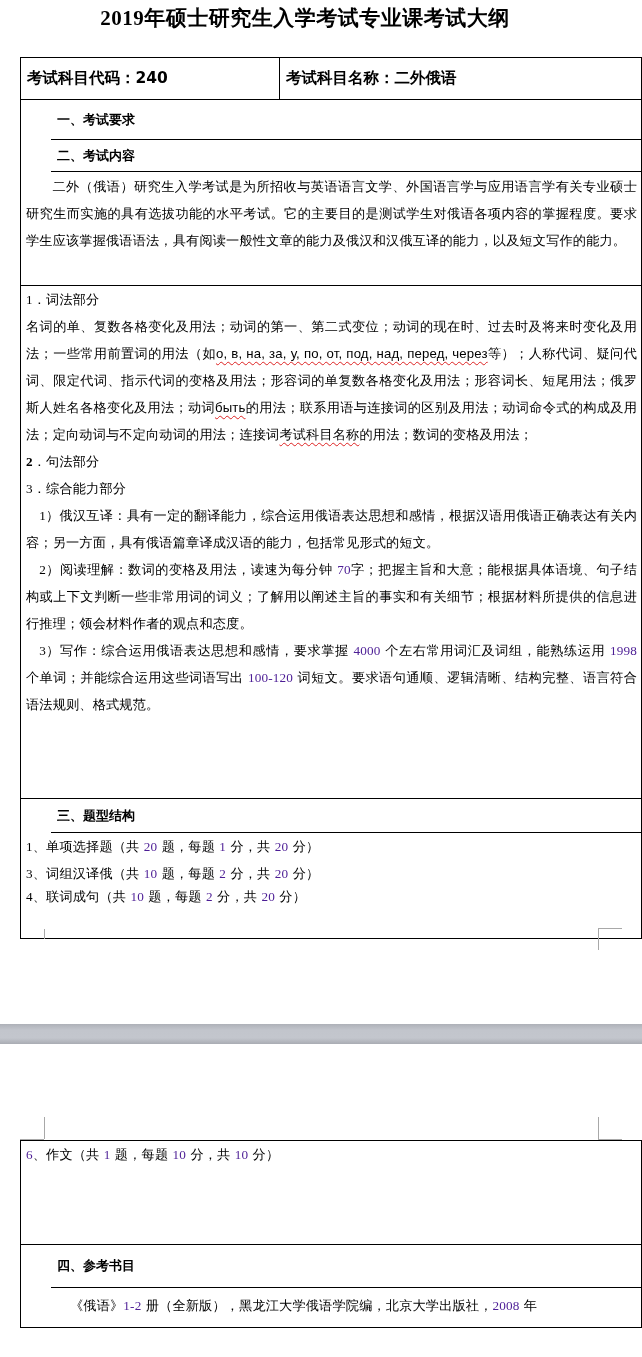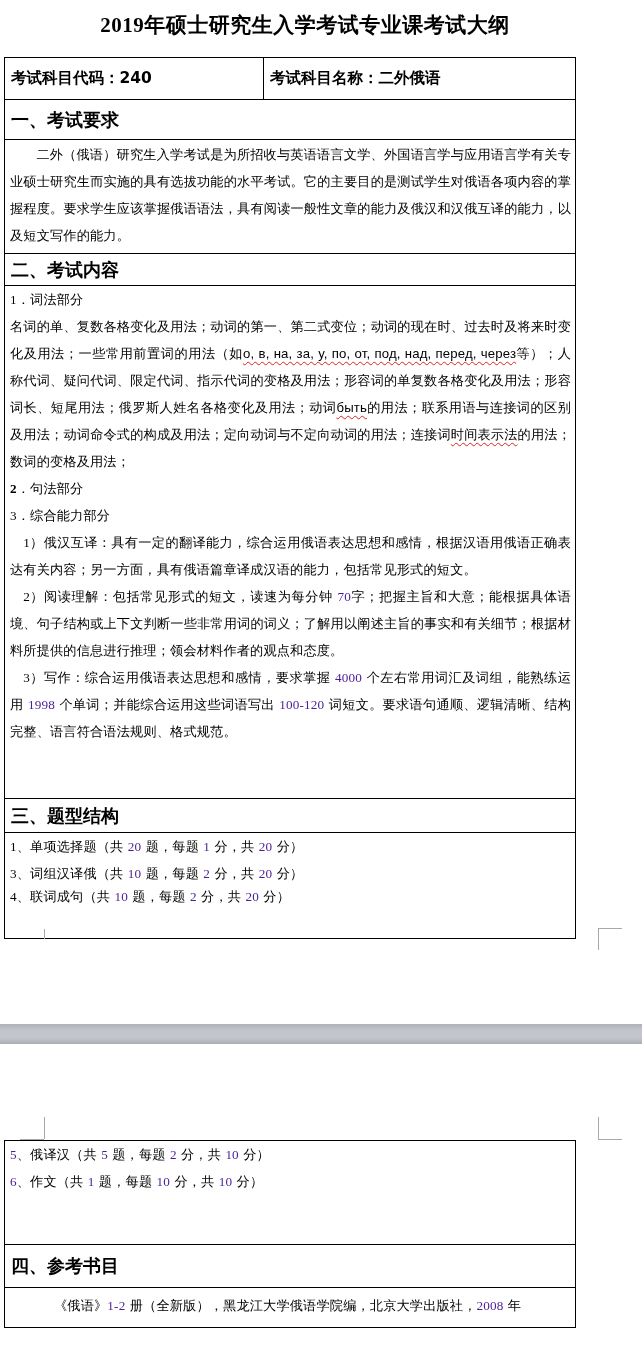--- a/index.html
+++ b/index.html
@@ -1,25 +1,25 @@
 <!DOCTYPE html>
 <html><head>
 <meta charset="utf-8">
 <style>
   html, body { margin:0; padding:0; background:#ffffff; }
   body { width:642px; height:1357px; position:relative; overflow:hidden;
          font-family:"DejaVu Serif", "Liberation Serif", serif; color:#000; }
   .title { position:absolute; top:4px; left:0; width:610px; text-align:center;
            font-family:"Liberation Serif","DejaVu Serif",serif; font-weight:bold;
-           font-size:21px; line-height:28px; letter-spacing:0.5px;margin-top:7px; }
-  .tbl { position:absolute; left:4px; width:572px; border:1.5px solid #000; box-sizing:border-box; }
+           font-size:21px; line-height:28px; letter-spacing:0.5px; }
+  .tbl { position:absolute; left:20px; width:622px; border:1.5px solid #000; box-sizing:border-box; }
   .row { border-bottom:1.5px solid #000; box-sizing:border-box; position:relative; }
   .row:last-child { border-bottom:none; }
   .cell-head { font-family:Liberation Mono, monospace; font-weight:bold;
-               font-size:18px; padding-left:6px; display:flex; align-items:center; }
+               font-size:13px; padding-left:6px; display:flex; align-items:center;margin-left:30px; }
   .code-row { display:flex; height:42px; }
   .code-row .half { display:flex; align-items:center; padding-left:6px; box-sizing:border-box;
                     font-family:"DejaVu Sans","Liberation Sans",sans-serif; font-weight:bold; font-size:15.5px; }
   .code-row .left { width:259px; border-right:1.5px solid #000; }
   .code-row .right { flex:1; }
   .body-text { font-family:"DejaVu Sans","Liberation Sans",sans-serif; font-size:13.2px;
                line-height:27px; padding:2px 4px 2px 5px; text-align:justify; letter-spacing:0.15px; }
   .body-text p { margin:0; }
   .indent2 { text-indent:2em; }
   .indent1 { text-indent:1em; }
@@ -36,36 +36,36 @@
 <div class="title">2019年硕士研究生入学考试专业课考试大纲</div>
 
 <div class="tbl" style="top:57px;">
   <div class="row code-row">
     <div class="half left">考试科目代码：240</div>
     <div class="half right">考试科目名称：二外俄语</div>
   </div>
 
   <div class="row cell-head" style="height:40px;">一、考试要求</div>
 
+  <div class="row cell-head" style="height:32px;">二、考试内容</div>
+
   <div class="row" style="height:114px;">
     <div class="body-text" style="padding-top:1px;">
       <p class="indent2">二外（俄语）研究生入学考试是为所招收与英语语言文学、外国语言学与应用语言学有关专业硕士研究生而实施的具有选拔功能的水平考试。它的主要目的是测试学生对俄语各项内容的掌握程度。要求学生应该掌握俄语语法，具有阅读一般性文章的能力及俄汉和汉俄互译的能力，以及短文写作的能力。</p>
     </div>
   </div>
 
-  <div class="row cell-head" style="height:32px;">二、考试内容</div>
-
   <div class="row" style="height:513px;">
     <div class="body-text" style="padding-top:0px;">
       <p><span class="num">1</span><span>．词法部分</span></p>
-      <p><span>名词的单、复数各格变化及用法；动词的第一、第二式变位；动词的现在时、过去时及将来时变化及用法；一些常用前置词的用法（如</span><span class="ru">o, в, на, за, у, по, от, под, над, перед, через</span><span>等）；人称代词、疑问代词、限定代词、指示代词的变格及用法；形容词的单复数各格变化及用法；形容词长、短尾用法；俄罗斯人姓名各格变化及用法；动词</span><span class="ru">быть</span><span>的用法；联系用语与连接词的区别及用法；动词命令式的构成及用法；定向动词与不定向动词的用法；连接词</span><span class="ru">时间表示法</span><span>的用法；数词的变格及用法；</span></p>
+      <p><span>名词的单、复数各格变化及用法；动词的第一、第二式变位；动词的现在时、过去时及将来时变化及用法；一些常用前置词的用法（如</span><span class="ru">o, в, на, за, у, по, от, под, над, перед, через</span><span>等）；人称代词、疑问代词、限定代词、指示代词的变格及用法；形容词的单复数各格变化及用法；形容词长、短尾用法；俄罗斯人姓名各格变化及用法；动词</span><span class="ru">быть</span><span>的用法；联系用语与连接词的区别及用法；动词命令式的构成及用法；定向动词与不定向动词的用法；连接词</span><span class="ru">考试科目名称</span><span>的用法；数词的变格及用法；</span></p>
       <p><span class="num" style="font-weight:bold;">2</span><span>．句法部分</span></p>
       <p><span class="num">3</span><span>．综合能力部分</span></p>
       <p class="indent1"><span class="num">1）</span><span>俄汉互译：具有一定的翻译能力，综合运用俄语表达思想和感情，根据汉语用俄语正确表达有关内容；另一方面，具有俄语篇章译成汉语的能力，包括常见形式的短文。</span></p>
-      <p class="indent1"><span class="num">2）</span><span>阅读理解：包括常见形式的短文，读速为每分钟 </span><span class="num-orange">70</span><span>字；把握主旨和大意；能根据具体语境、句子结构或上下文判断一些非常用词的词义；了解用以阐述主旨的事实和有关细节；根据材料所提供的信息进行推理；领会材料作者的观点和态度。</span></p>
+      <p class="indent1"><span class="num">2）</span><span>阅读理解：数词的变格及用法，读速为每分钟 </span><span class="num-orange">70</span><span>字；把握主旨和大意；能根据具体语境、句子结构或上下文判断一些非常用词的词义；了解用以阐述主旨的事实和有关细节；根据材料所提供的信息进行推理；领会材料作者的观点和态度。</span></p>
       <p class="indent1"><span class="num">3）</span><span>写作：综合运用俄语表达思想和感情，要求掌握 </span><span class="num-orange">4000</span><span> 个左右常用词汇及词组，能熟练运用 </span><span class="num-orange">1998</span><span> 个单词；并能综合运用这些词语写出 </span><span class="num-orange">100-120</span><span> 词短文。要求语句通顺、逻辑清晰、结构完整、语言符合语法规则、格式规范。</span></p>
     </div>
   </div>
 
   <div class="row cell-head" style="height:34px;">三、题型结构</div>
 
   <div class="row" style="height:105px;">
     <div class="body-text" style="padding-top:0px;">
       <p><span class="num">1</span><span>、单项选择题（共 </span><span class="num-orange">20</span><span> 题，每题 </span><span class="num-orange">1</span><span> 分，共 </span><span class="num-orange">20</span><span> 分）</span></p>
       <p><span class="num">3</span><span>、词组汉译俄（共 </span><span class="num-orange">10</span><span> 题，每题 </span><span class="num-orange">2</span><span> 分，共 </span><span class="num-orange">20</span><span> 分）</span></p>
@@ -81,21 +81,20 @@
 <div class="pagebreak"></div>
 
 <div class="corner" style="left:44px; top:1117px; height:22px; border-width:0 0 0 1px;"></div>
 <div class="corner" style="left:20px; top:1139px; width:24px; border-width:1px 0 0 0;"></div>
 <div class="corner" style="left:598px; top:1117px; height:22px; border-width:0 0 0 1px;"></div>
 <div class="corner" style="left:598px; top:1139px; width:24px; border-width:1px 0 0 0;"></div>
 
 <div class="tbl" style="top:1140px; height:188px;">
   <div class="row" style="height:104px;">
     <div class="body-text" style="padding-top:0px;">
-      <p><span class="num-orange">5</span><span>、俄译汉（共 </span><span class="num-orange">5</span><span> 题，每题 </span><span class="num-orange">2</span><span> 分，共 </span><span class="num-orange">10</span><span> 分）</span></p>
       <p><span class="num-orange">6</span><span>、作文（共 </span><span class="num-orange">1</span><span> 题，每题 </span><span class="num-orange">10</span><span> 分，共 </span><span class="num-orange">10</span><span> 分）</span></p>
     </div>
   </div>
 
   <div class="row cell-head" style="height:43px;">四、参考书目</div>
 
   <div class="row" style="height:38px;">
     <div class="body-text" style="line-height:36px; padding-top:0;margin-left:44px;">
       <p><span>《俄语》</span><span class="num-orange">1-2</span><span> 册（全新版），黑龙江大学俄语学院编，北京大学出版社，</span><span class="num-orange">2008</span><span> 年</span></p>
     </div>

